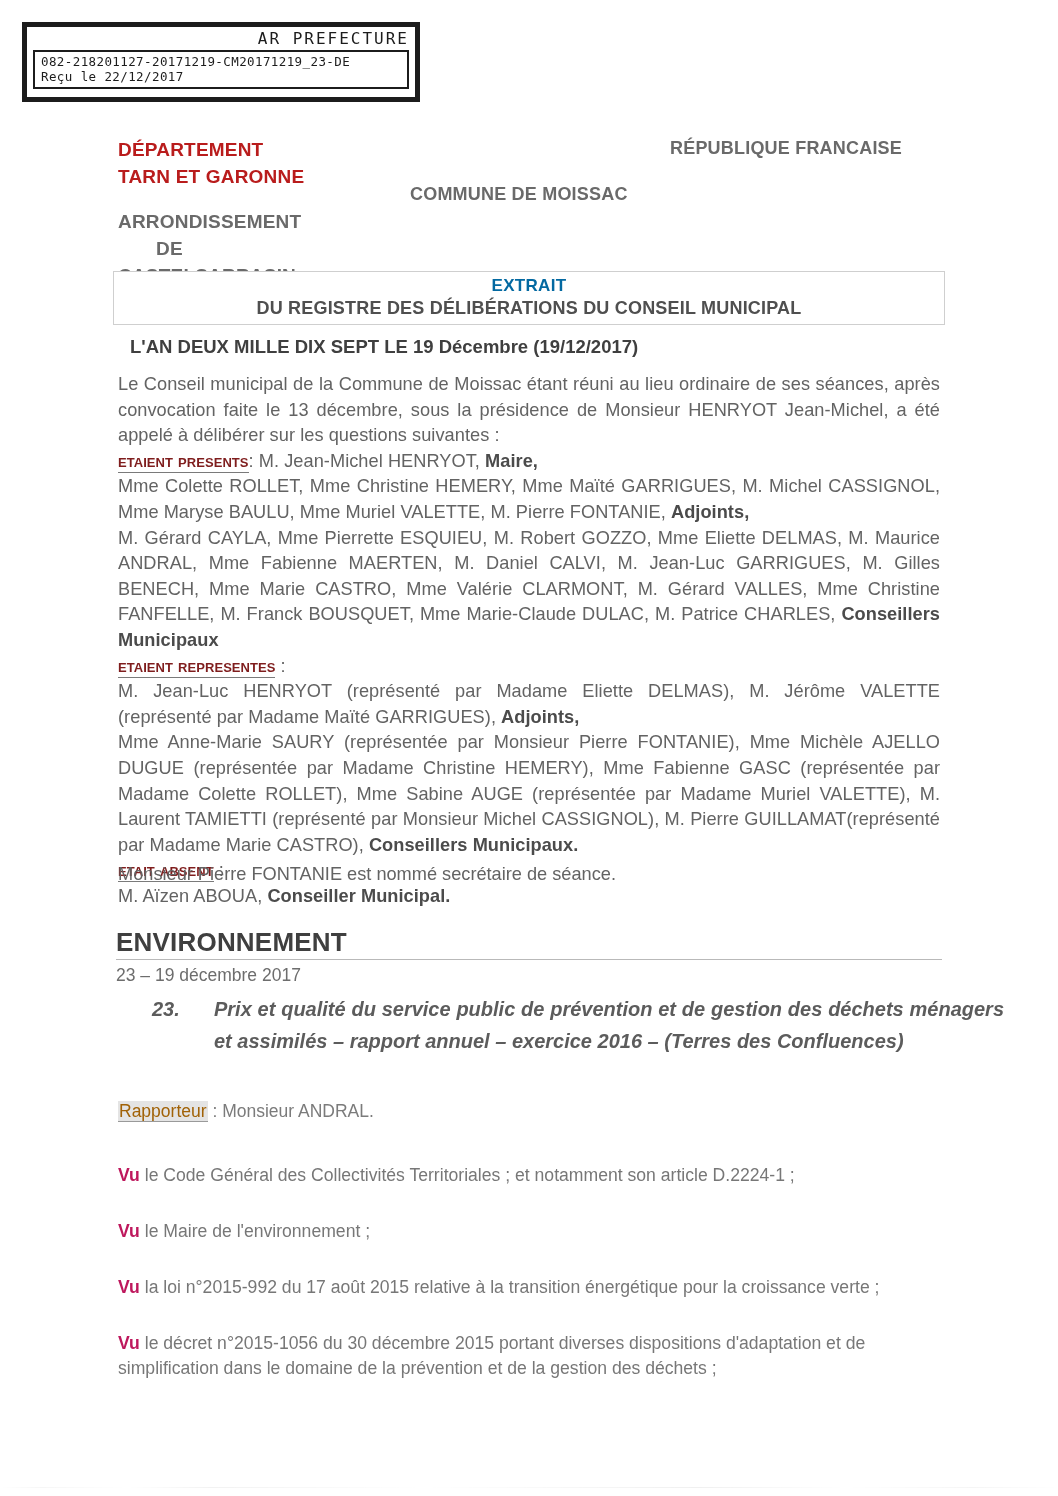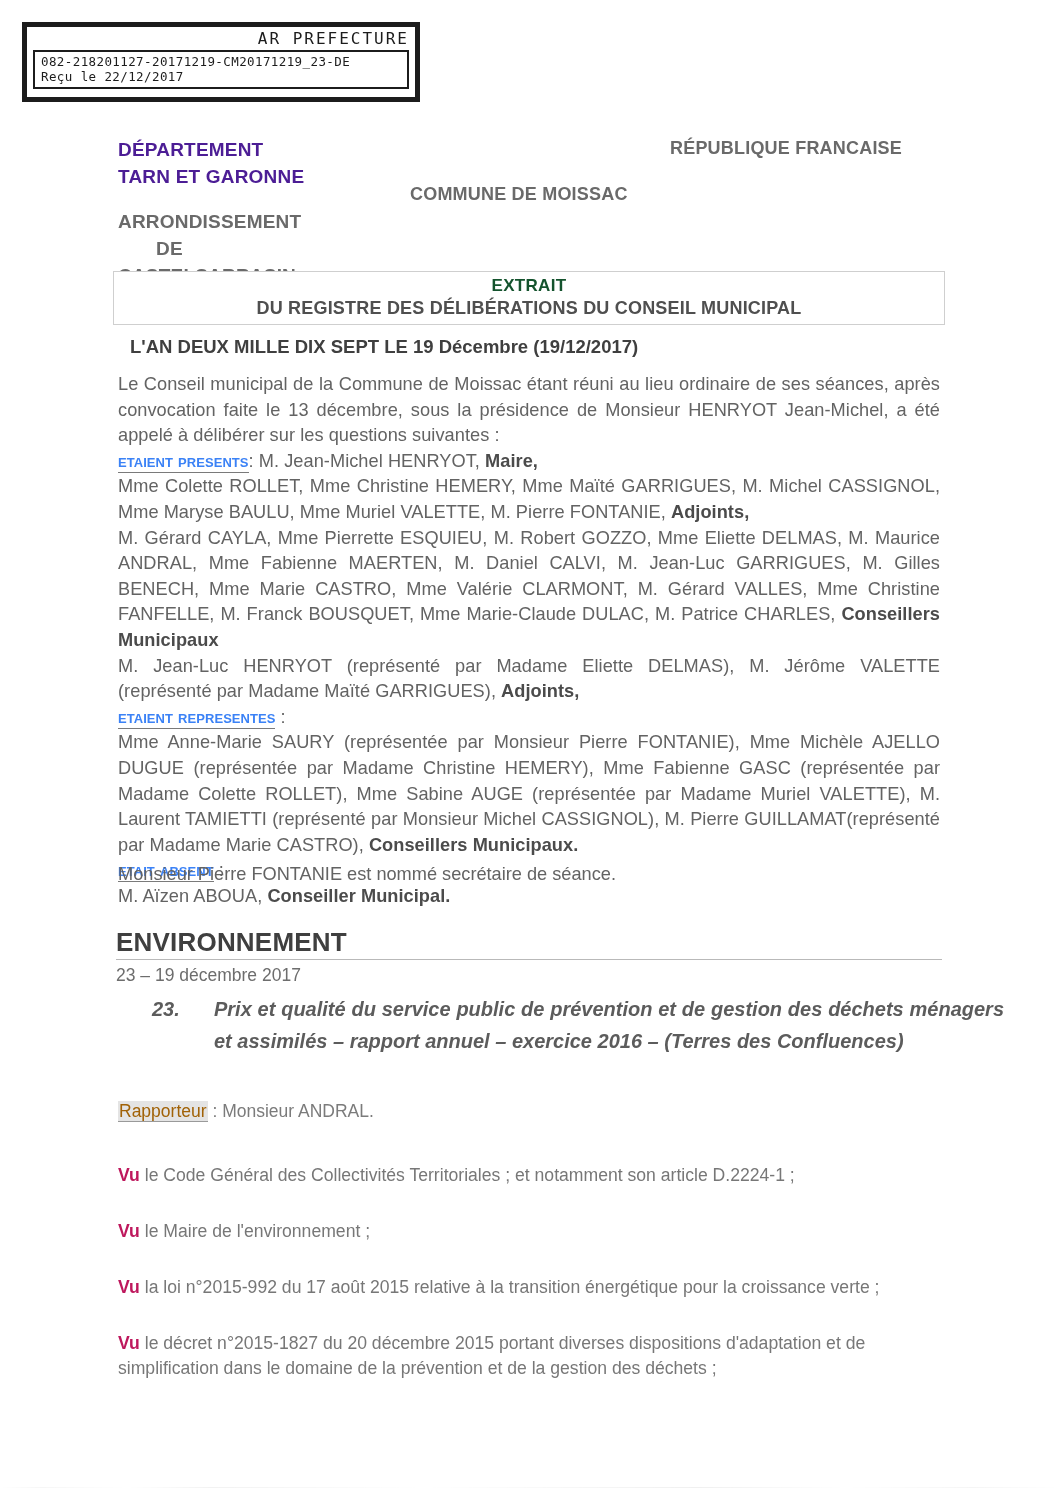--- a/index.html
+++ b/index.html
@@ -58,21 +58,21 @@
     width: 820px;
     height: 130px;
   }
   .dept-block {
     position: absolute;
     left: 0;
     top: 0;
     font-size: 19px;
     font-weight: bold;
     line-height: 27px;
-    color: #4c1d95;
+    color: #b91c1c;
     letter-spacing: 0.2px;
   }
   .arr-block {
     position: absolute;
     left: 0;
     top: 72px;
     font-size: 19px;
     font-weight: bold;
     line-height: 27px;
     color: #6a6a6a;
@@ -107,21 +107,21 @@
     box-sizing: border-box;
     border: 1px solid #cfcfcf;
     background: #ffffff;
     padding: 3px 4px 4px 4px;
     text-align: center;
   }
   .extrait-l1 {
     font-size: 17px;
     font-weight: bold;
     line-height: 22px;
-    color: #14532d;
+    color: #0369a1;
     letter-spacing: 0.3px;
   }
   .extrait-l2 {
     font-size: 18px;
     font-weight: bold;
     line-height: 23px;
     color: #4f4f4f;
     letter-spacing: 0.2px;
   }
 
@@ -145,21 +145,21 @@
     margin: 12px;
     font-size: 18.5px;
     font-weight: bold;
     line-height: 26px;
     color: #3f3f3f;
   }
   .smallcaps {
     font-variant: small-caps;
     text-transform: lowercase;
     font-weight: bold;
-    color: #3b82f6;
+    color: #7f1d1d;
     border-bottom: 1.5px solid #7a7a7a;
     padding-bottom: 1px;
   }
   .smallcaps-wrap { font-size: 19.5px; }
 
   .secretaire {
     position: absolute;
     left: 118px;
     top: 862px;
     font-size: 18.2px;
@@ -297,23 +297,23 @@
   <p class="lead">L'AN DEUX MILLE DIX SEPT LE 19 Décembre (19/12/2017)</p>
 
   <p class="j">Le Conseil municipal de la Commune de Moissac étant réuni au lieu ordinaire de ses séances, après convocation faite le 13 décembre, sous la présidence de Monsieur HENRYOT Jean-Michel, a été appelé à délibérer sur les questions suivantes :</p>
 
   <p class="j smallcaps-wrap"><span class="smallcaps">Etaient Presents</span><span style="font-size:18.2px">: M. Jean-Michel HENRYOT, </span><b style="font-size:18.2px">Maire,</b></p>
 
   <p class="j"><span>Mme Colette ROLLET, Mme Christine HEMERY, Mme Maïté GARRIGUES, M. Michel CASSIGNOL, Mme Maryse BAULU, Mme Muriel VALETTE, M. Pierre FONTANIE, </span><b>Adjoints,</b></p>
 
   <p class="j"><span>M. Gérard CAYLA, Mme Pierrette ESQUIEU, M. Robert GOZZO, Mme Eliette DELMAS, M. Maurice ANDRAL, Mme Fabienne MAERTEN, M. Daniel CALVI, M. Jean-Luc GARRIGUES, M. Gilles BENECH, Mme Marie CASTRO, Mme Valérie CLARMONT, M. Gérard VALLES, Mme Christine FANFELLE, M. Franck BOUSQUET, Mme Marie-Claude DULAC, M. Patrice CHARLES, </span><b>Conseillers Municipaux</b></p>
 
+  <p class="j smallcaps-wrap"><span class="smallcaps">Etaient Representes</span><span style="font-size:18.2px"> :</span></p>
+
   <p class="j"><span>M. Jean-Luc HENRYOT (représenté par Madame Eliette DELMAS),  M.  Jérôme VALETTE (représenté par Madame Maïté GARRIGUES), </span><b>Adjoints,</b></p>
-
-  <p class="j smallcaps-wrap"><span class="smallcaps">Etaient Representes</span><span style="font-size:18.2px"> :</span></p>
 
   <p class="j"><span>Mme Anne-Marie SAURY (représentée par Monsieur Pierre FONTANIE), Mme Michèle AJELLO DUGUE (représentée par Madame Christine HEMERY), Mme Fabienne GASC (représentée par Madame Colette ROLLET), Mme Sabine AUGE (représentée par Madame Muriel VALETTE), M. Laurent TAMIETTI (représenté par Monsieur Michel CASSIGNOL), M. Pierre GUILLAMAT(représenté par Madame Marie CASTRO), </span><b>Conseillers Municipaux.</b></p>
 
   <p class="j smallcaps-wrap"><span class="smallcaps">Etait absent</span><span style="font-size:18.2px"> :</span></p>
 
   <p class="j"><span>M. Aïzen ABOUA, </span><b>Conseiller Municipal.</b></p>
 </div>
 
 <div class="secretaire">Monsieur Pierre FONTANIE est nommé secrétaire de séance.</div>
 
@@ -327,16 +327,16 @@
   <span class="delib-num">23.</span>
   <span class="delib-title-inner">Prix et qualité du service public de prévention et de gestion des déchets ménagers et assimilés – rapport annuel – exercice 2016 – (Terres des Confluences)</span>
 </div>
 
 <div class="rapporteur"><span class="rapporteur-label">Rapporteur</span><span> : Monsieur ANDRAL.</span></div>
 
 <div class="vu-list">
   <p class="vu"><b>Vu</b><span> le Code Général des Collectivités Territoriales ; et notamment son article D.2224-1 ;</span></p>
   <p class="vu"><b>Vu</b><span> le Maire de l'environnement ;</span></p>
   <p class="vu"><b>Vu</b><span> la loi n°2015-992 du 17 août 2015 relative à la transition énergétique pour la croissance verte ;</span></p>
-  <p class="vu"><b>Vu</b><span> le décret n°2015-1827 du 20 décembre 2015 portant diverses dispositions d'adaptation et de simplification dans le domaine de la prévention et de la gestion des déchets ;</span></p>
+  <p class="vu"><b>Vu</b><span> le décret n°2015-1056 du 30 décembre 2015 portant diverses dispositions d'adaptation et de simplification dans le domaine de la prévention et de la gestion des déchets ;</span></p>
 </div>
 
 <div class="scan-artifact"></div>
 
 </body></html>

